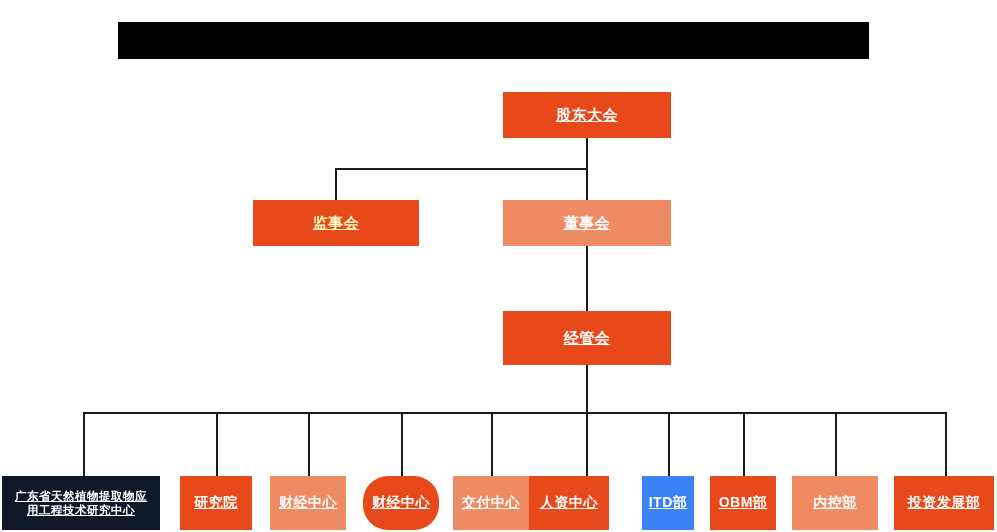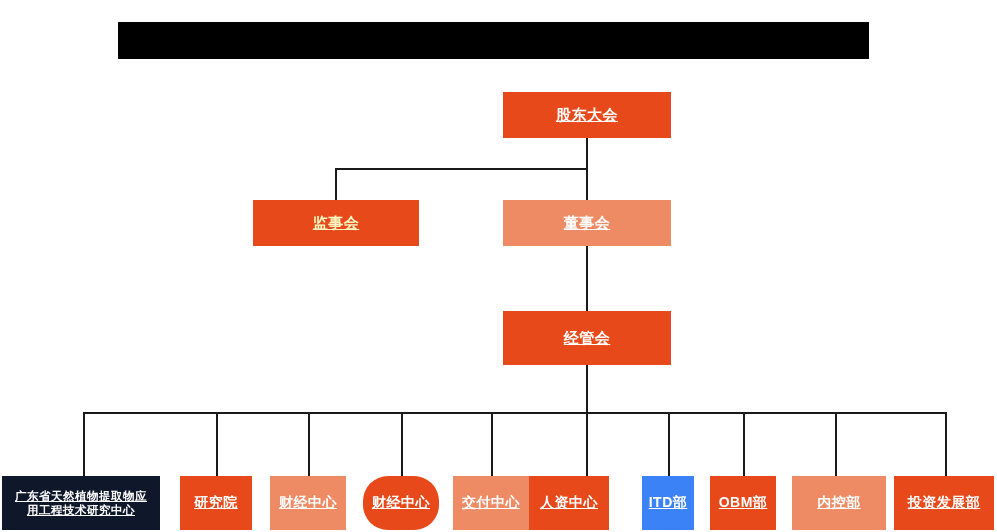--- a/index.html
+++ b/index.html
@@ -131,21 +131,21 @@
       </div>
       <div class="node dark dept" style="left: 529px; top: 476px; width: 80px; height: 54px; background: rgb(232, 73, 27); color: rgb(255, 255, 255);">
         <span class="label">人资中心</span>
       </div>
       <div class="node light dept" style="left: 642px; top: 476px; width: 52px; height: 54px; background: #3b82f6; color: rgb(255, 255, 255);">
         <span class="label">ITD部</span>
       </div>
       <div class="node dark dept" style="left: 710px; top: 476px; width: 66px; height: 54px; background: rgb(232, 73, 27); color: rgb(255, 255, 255);">
         <span class="label">OBM部</span>
       </div>
-      <div class="node light dept" style="left: 792px; top: 476px; width: 94px; height: 54px; background: rgb(238, 139, 101); color: rgb(255, 255, 255);">
+      <div class="node light dept" style="left: 792px; top: 476px; width: 86px; height: 54px; background: rgb(238, 139, 101); color: rgb(255, 255, 255);">
         <span class="label">内控部</span>
       </div>
       <div class="node dark dept" style="left: 894px; top: 476px; width: 100px; height: 54px; background: rgb(232, 73, 27); color: rgb(255, 255, 255);">
         <span class="label">投资发展部</span>
       </div>
     </div>
 
 </div>
 
 </body></html>

